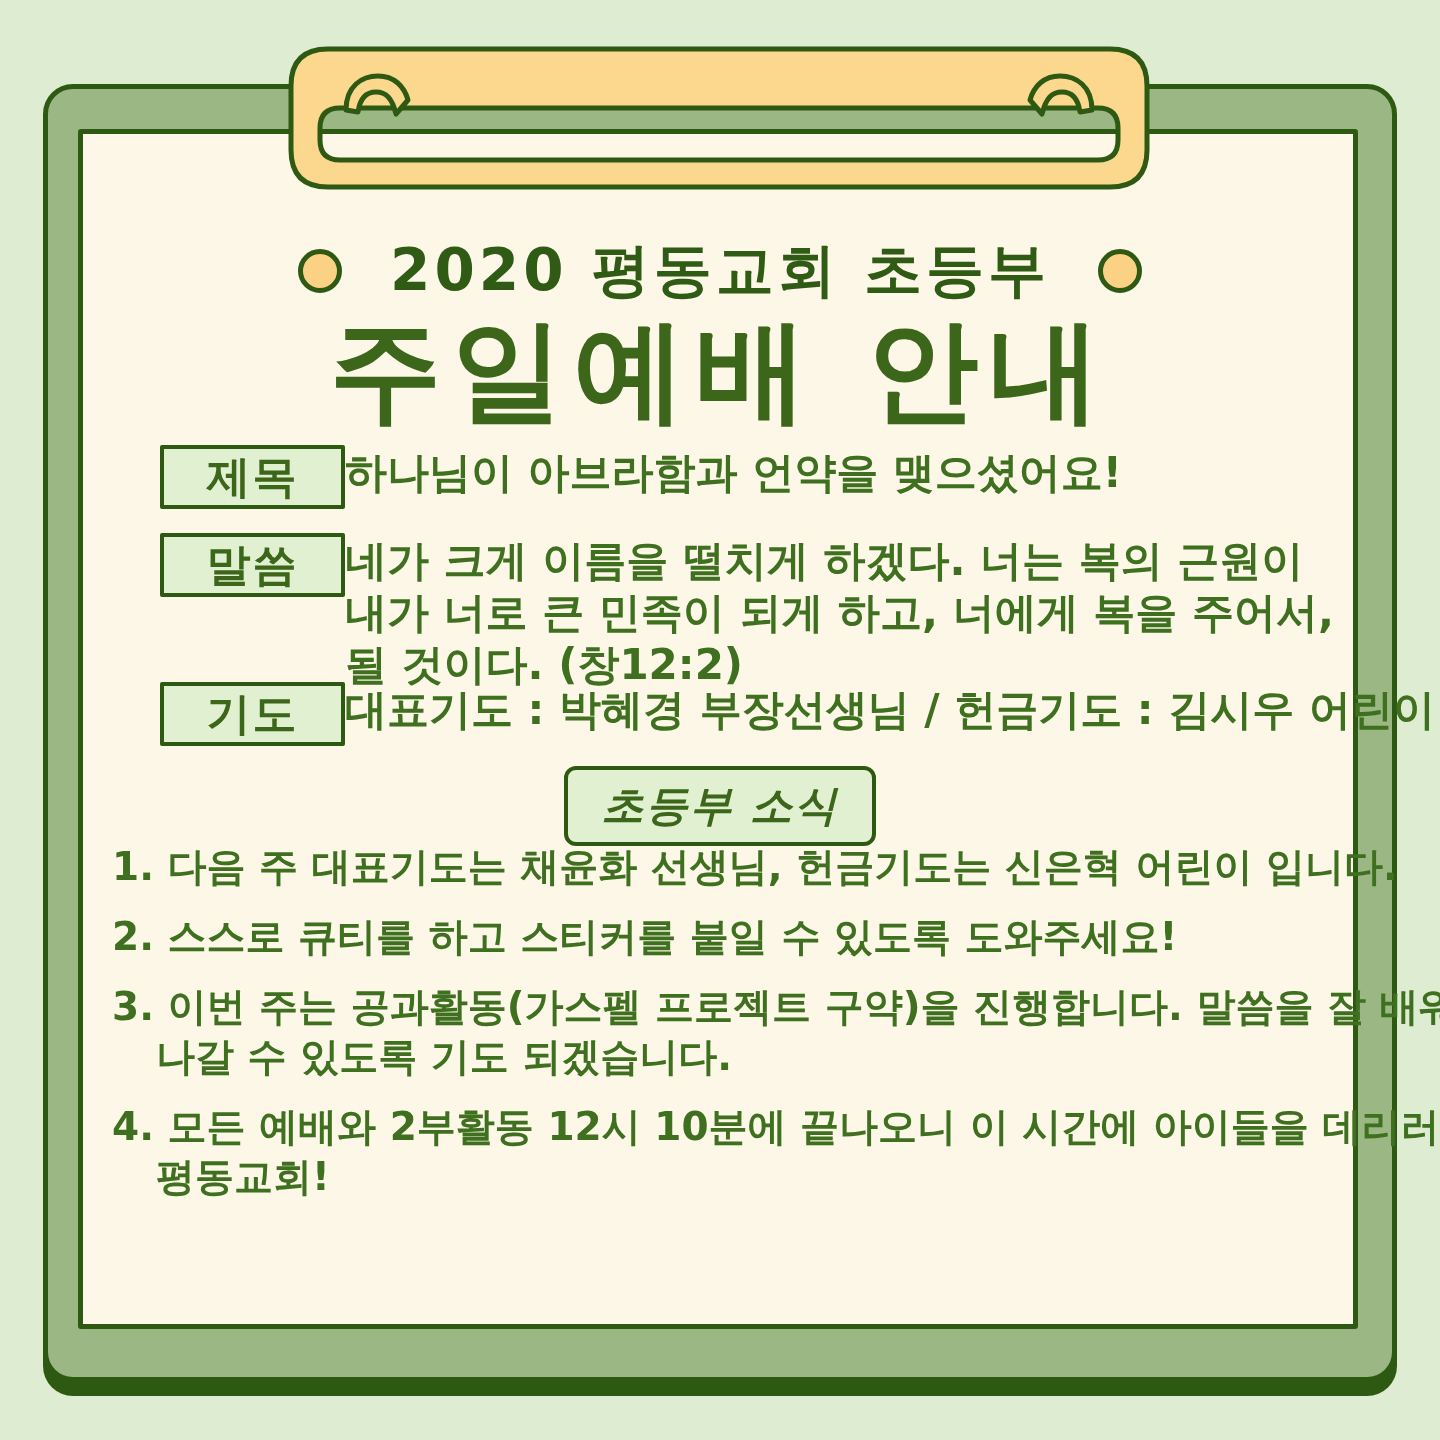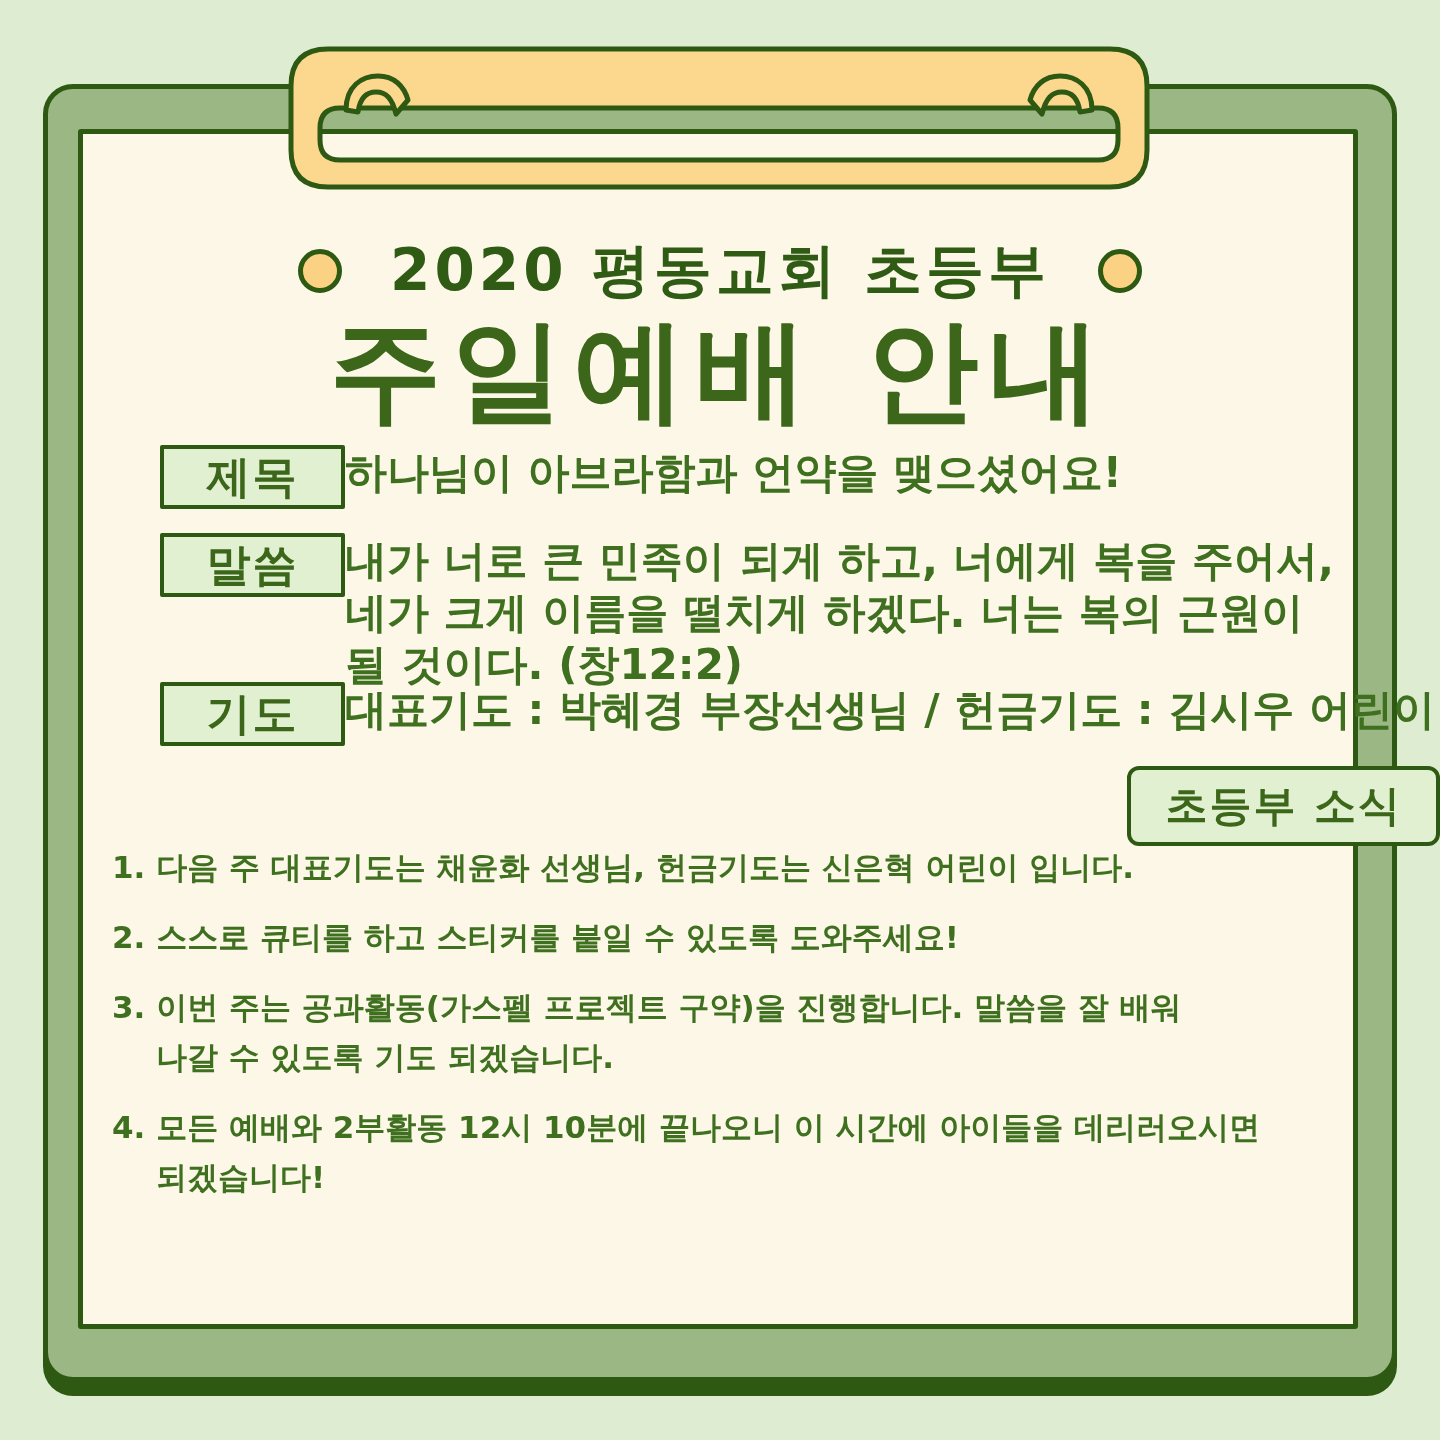--- a/index.html
+++ b/index.html
@@ -76,31 +76,31 @@
   }
   .row-text{
     padding-top:2px;
     font-size:42px;line-height:52px;color:#3f7020;
     white-space:nowrap;
   }
   
   .badge{
     position:absolute;
     left:0;top:766px;width:1440px;
-    display:flex;justify-content:flex-end;
+    display:flex;justify-content:center;font-style:italic;
   }
   .badge-box{
     background:#e0f0d0;border:4px solid #2e5913;border-radius:12px;
     padding:8px 34px;
     font-size:42px;color:#3c661a;letter-spacing:2px;
   }
   .news{
     position:absolute;
     left:112px;top:842px;right:70px;
-    font-size:31px;line-height:50px;color:#3f7020;
+    font-size:39px;line-height:50px;color:#3f7020;
   }
   .news-item{margin-bottom:20px;}
   .news-item .line{white-space:nowrap;}
   .news-item .cont{padding-left:44px;}
 </style>
 </head>
 <body>
 
 <div class="canvas">
 
@@ -128,22 +128,22 @@
   <div class="info-row row-title">
     <div class="label-box">제목</div>
     <div class="row-text">
       <div class="line">하나님이 아브라함과 언약을 맺으셨어요!</div>
     </div>
   </div>
 
   <div class="info-row row-word">
     <div class="label-box">말씀</div>
     <div class="row-text">
+      <div class="line">네가 크게 이름을 떨치게 하겠다. 너는 복의 근원이</div>
       <div class="line">내가 너로 큰 민족이 되게 하고, 너에게 복을 주어서,</div>
-      <div class="line">네가 크게 이름을 떨치게 하겠다. 너는 복의 근원이</div>
       <div class="line">될 것이다. (창12:2)</div>
     </div>
   </div>
 
   <div class="info-row row-prayer">
     <div class="label-box">기도</div>
     <div class="row-text">
       <div class="line">대표기도 : 박혜경 부장선생님 / 헌금기도 : 김시우 어린이</div>
     </div>
   </div>
@@ -158,17 +158,17 @@
     </div>
     <div class="news-item">
       <div class="line">2. 스스로 큐티를 하고 스티커를 붙일 수 있도록 도와주세요!</div>
     </div>
     <div class="news-item">
       <div class="line">3. 이번 주는 공과활동(가스펠 프로젝트 구약)을 진행합니다. 말씀을 잘 배워</div>
       <div class="line cont">나갈 수 있도록 기도 되겠습니다.</div>
     </div>
     <div class="news-item">
       <div class="line">4. 모든 예배와 2부활동 12시 10분에 끝나오니 이 시간에 아이들을 데리러오시면</div>
-      <div class="line cont">되겠습니다!</div>
+      <div class="line cont">평동교회!</div>
     </div>
   </div>
 
 </div>
 
 </body></html>

